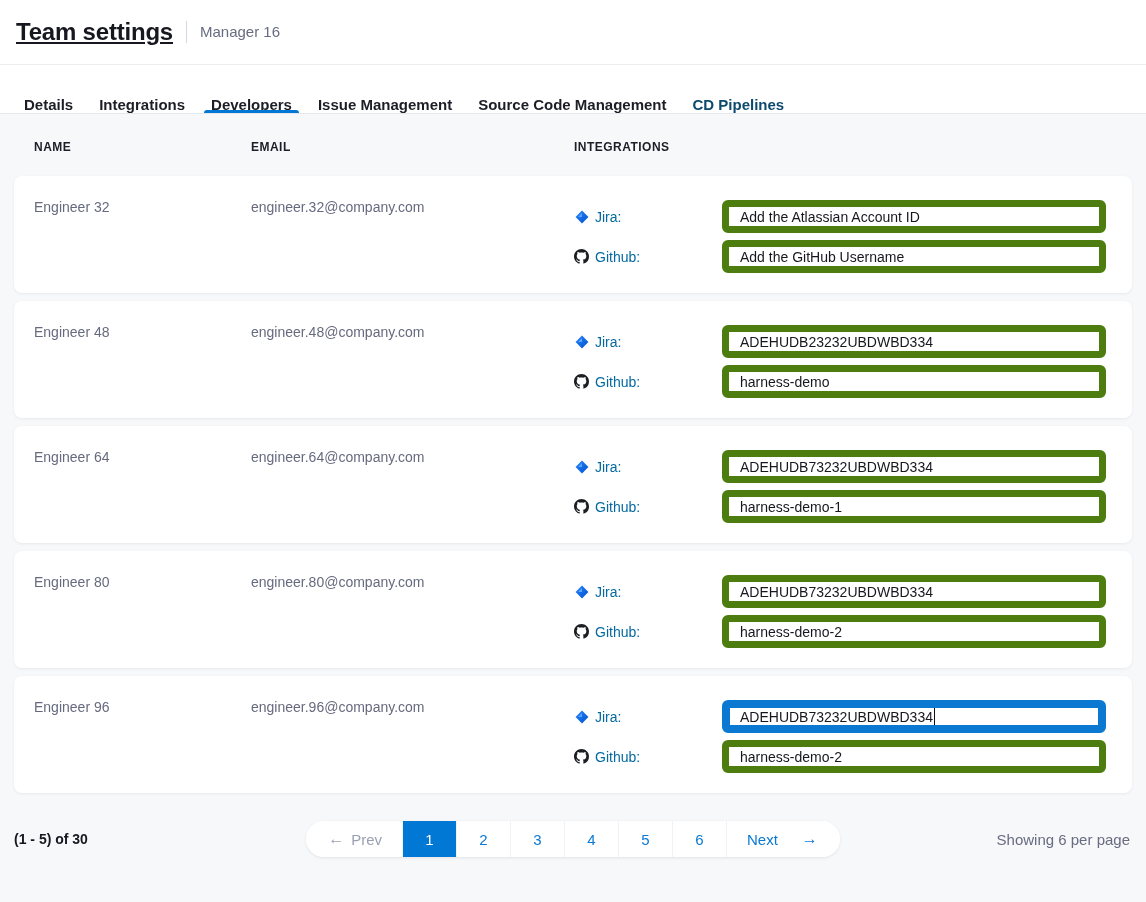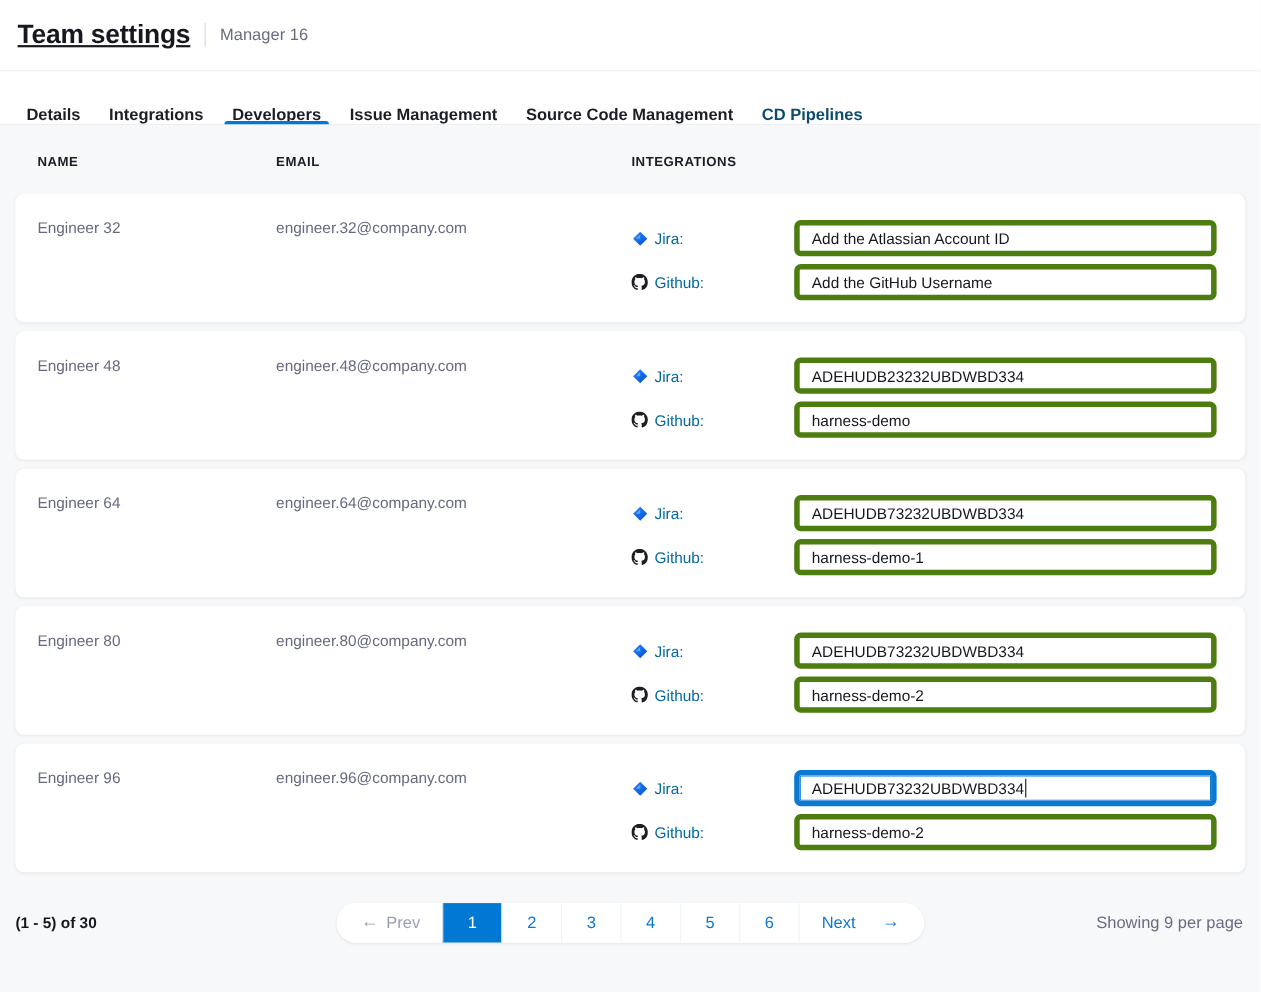--- a/index.html
+++ b/index.html
@@ -122,21 +122,21 @@
   }
   .int-label {
     font-size: 14px;
     color: #0369a1;
   }
   .text-field {
     flex: 1;
     margin-right: 6px;
     height: 33px;
     background: #fff;
-    border: 5px solid #4d7c0f;
+    border: 7px solid #4d7c0f;
     border-radius: 6px;
     padding: 0 11px;
     display: flex;
     align-items: center;
     font-size: 14px;
     color: #17181f;
     cursor: text;
     overflow: hidden;
     white-space: nowrap;
   }
@@ -431,16 +431,16 @@
       <button class="pager-btn pager-page">3</button>
       <button class="pager-btn pager-page">4</button>
       <button class="pager-btn pager-page">5</button>
       <button class="pager-btn pager-page">6</button>
       <button class="pager-btn pager-next">
         <span>Next</span>
         <span class="arrow-glyph">→</span>
       </button>
     </div>
 
-    <span class="per-page-text">Showing 9 per page</span>
+    <span class="per-page-text">Showing 6 per page</span>
   </div>
 
 </div>
 
 </body></html>

